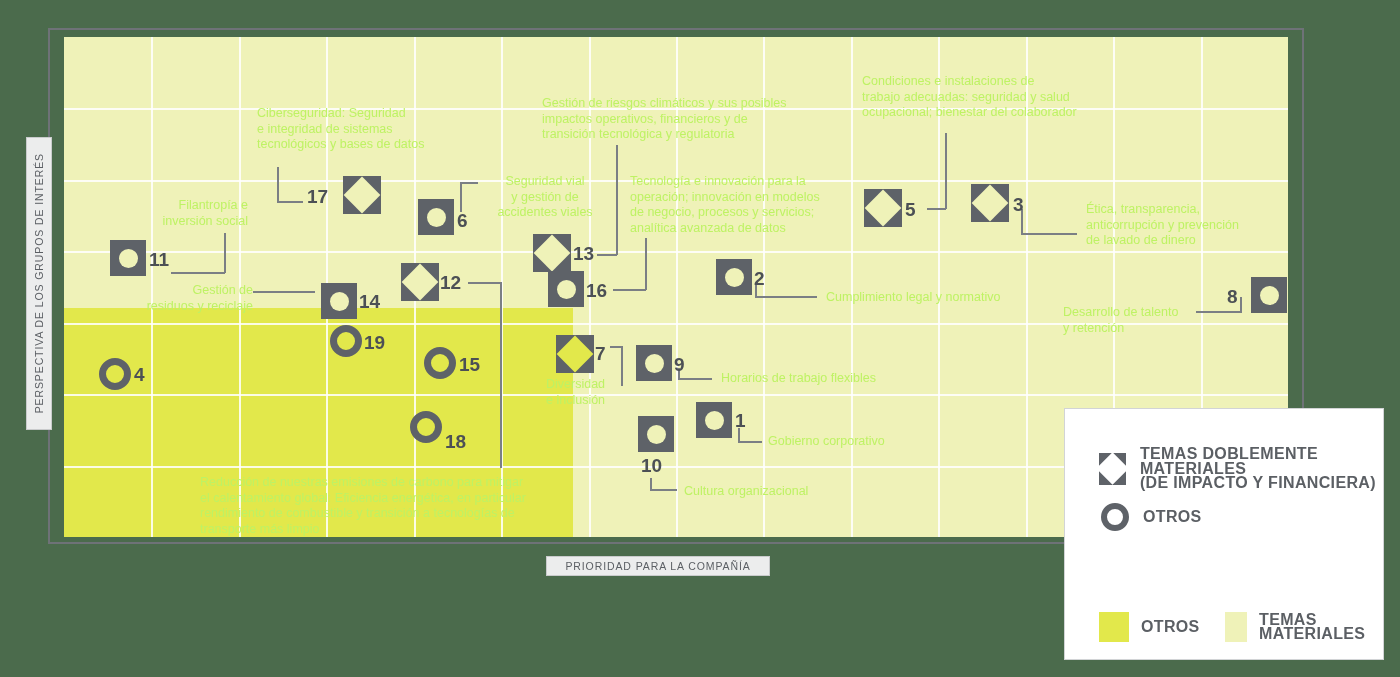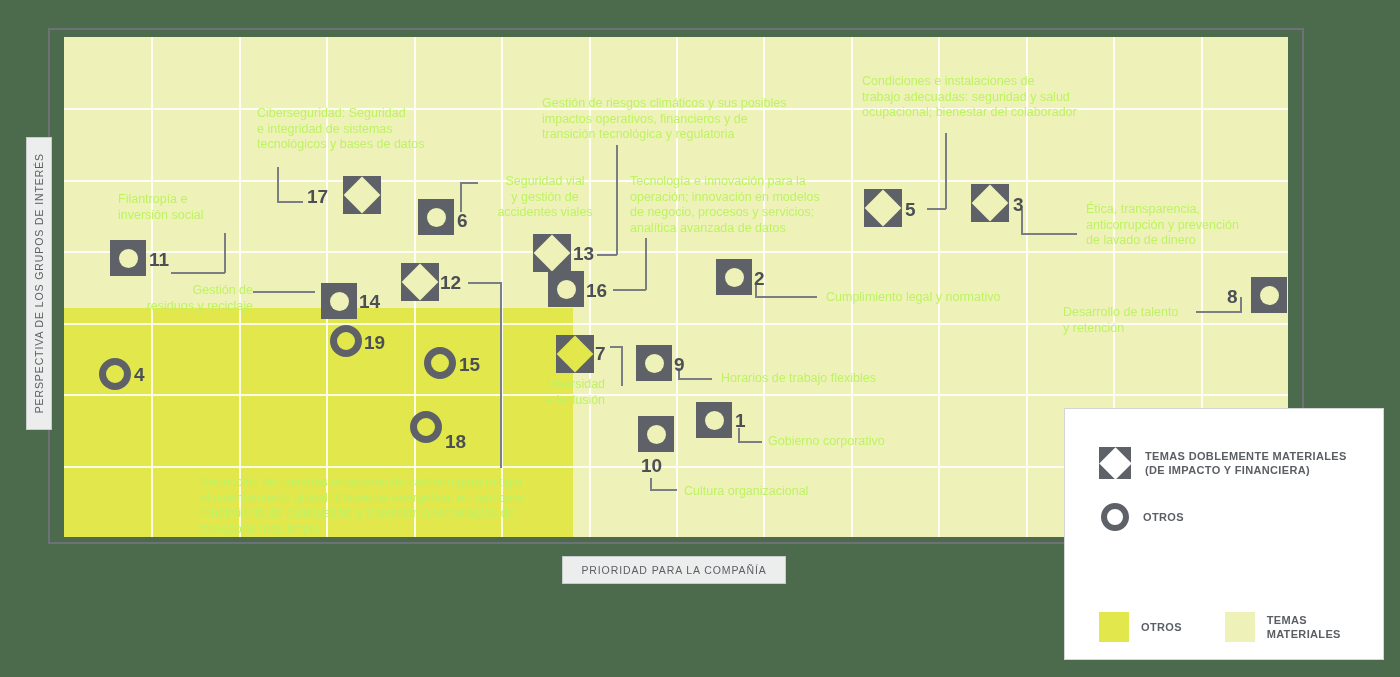--- a/index.html
+++ b/index.html
@@ -52,22 +52,22 @@
   #y-axis-label span{
     writing-mode:vertical-rl;
     transform:rotate(180deg);
     font-size:10.5px;
     letter-spacing:.9px;
     color:#5b5f64;
     white-space:nowrap;
   }
   #x-axis-label{
     position:absolute;
-    left:562px; top:556px;
-    width:224px; height:28px;
+    left:546px; top:556px;
+    width:224px; height:20px;
     background:#eceded;
     border:1px solid #c9cbcc;
     display:flex; align-items:center; justify-content:center;
     font-size:10.5px; letter-spacing:.9px; color:#5b5f64;
     white-space:nowrap;
   }
 
   
   .marker{ position:absolute; z-index:6; }
 
@@ -114,21 +114,21 @@
   #legend{
     position:absolute;
     left:1064px; top:408px;
     width:320px; height:252px;
     background:#ffffff;
     border:1px solid #d2d4d6;
     z-index:20;
   }
   .lg-row{ position:absolute; display:flex; align-items:center; }
   .lg-text{
-    font-size:11px; font-weight:bold; letter-spacing:.35px;
+    font-size:16px; font-weight:bold; letter-spacing:.35px;
     color:#5b5f64; line-height:14.5px; white-space:pre-line;
   }
   .lg-dual{ width:32px; height:32px; background:#5e6268; position:relative; }
   .lg-dual .dia{
     position:absolute; left:50%; top:50%; width:23px; height:23px;
     margin:-11.5px 0 0 -11.5px; background:#ffffff; transform:rotate(45deg);
   }
   .lg-other{
     width:28px; height:28px; border-radius:50%;
     border:6.5px solid #5e6268;
@@ -307,21 +307,21 @@
 <div class="mnum" style="left:1013px;top:195px;">3</div>
 
 <div class="marker m-impact" style="left:1251px;top:277px;">
     <div class="dot"></div>
   </div>
 <div class="mnum" style="left:1227px;top:287px;">8</div>
 
 <div class="anno" style="left:257px;top:106px;width:200px;">Ciberseguridad: Seguridad
 e integridad de sistemas
 tecnológicos y bases de datos</div>
-<div class="anno" style="left:118px;top:192px;width:130px;">Filantropía e
+<div class="anno" style="left:118px;top:198px;width:130px;text-align:right;">Filantropía e
 inversión social</div>
 <div class="anno" style="left:485px;top:174px;width:120px;text-align:center;">Seguridad vial
 y gestión de
 accidentes viales</div>
 <div class="anno" style="left:542px;top:96px;width:250px;">Gestión de riesgos climáticos y sus posibles
 impactos operativos, financieros y de
 transición tecnológica y regulatoria</div>
 <div class="anno" style="left:630px;top:174px;width:220px;">Tecnología e innovación para la
 operación; innovación en modelos
 de negocio, procesos y servicios;

